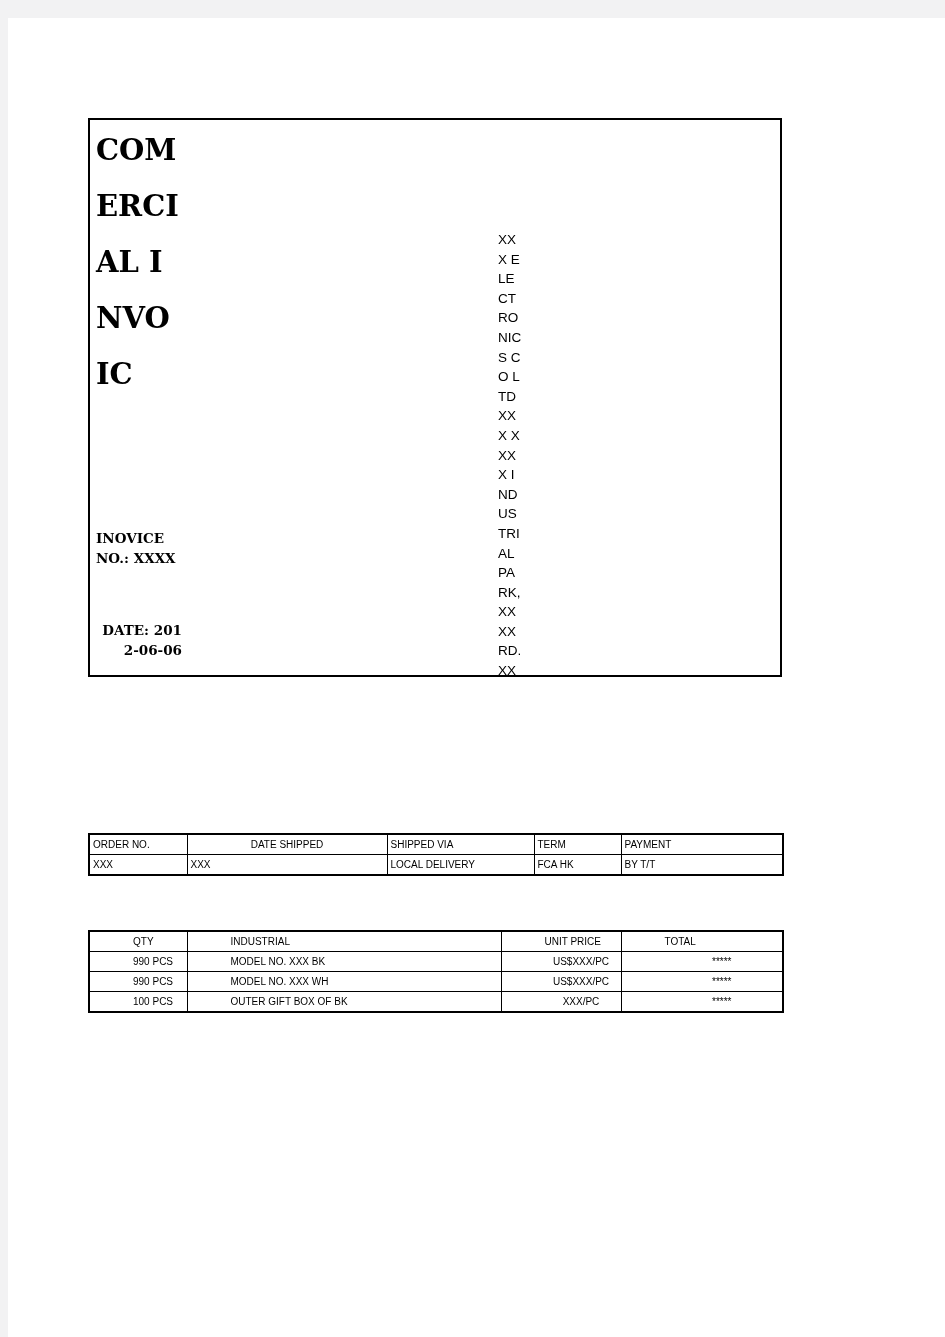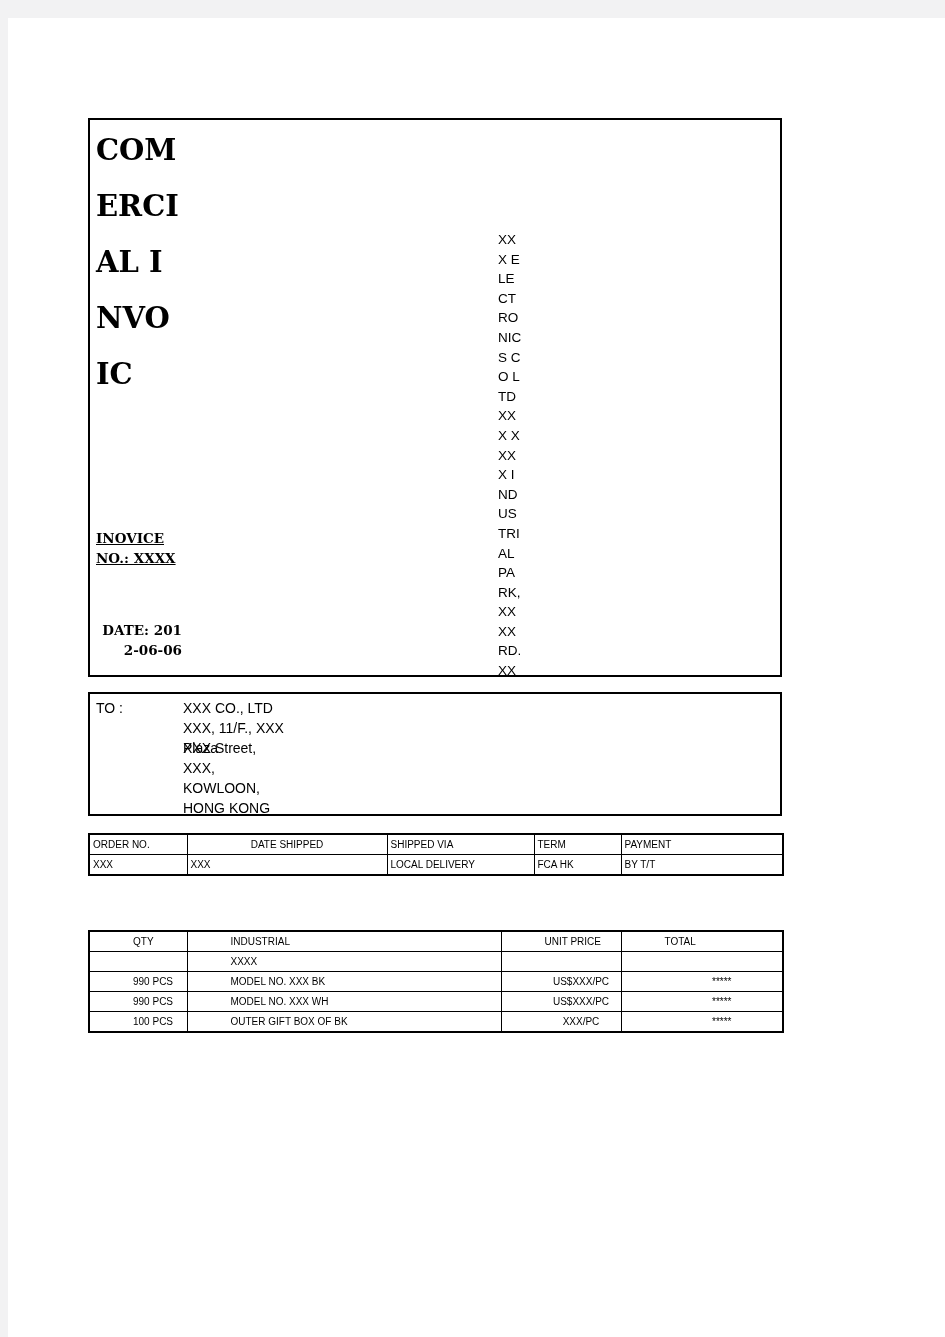--- a/index.html
+++ b/index.html
@@ -52,21 +52,20 @@
     left: 6px;
     top: 408px;
     width: 86px;
     font-family: "DejaVu Serif", "Liberation Serif", serif;
     font-weight: bold;
     font-size: 13.5px;
     line-height: 20px;
     color: #000;
     word-break: break-word;
     overflow-wrap: anywhere;
-    text-decoration: underline;
   }
   #invoice-date {
     position: absolute;
     left: 6px;
     top: 500px;
     width: 86px;
     font-family: "DejaVu Serif", "Liberation Serif", serif;
     font-weight: bold;
     font-size: 13.5px;
     line-height: 20px;
@@ -168,34 +167,20 @@
 
     <div id="title-col">COMERCIAL INVOIC</div>
 
     <div id="invoice-no">INOVICE NO.: XXXX</div>
 
     <div id="invoice-date">DATE: 2012-06-06</div>
 
     <div id="company-addr">XXX ELECTRONICS CO LTD XXX XXXX INDUSTRIAL PARK,XXXX RD.XXX, SHENZHEN,</div>
   </div>
 
-  <div id="to-box">
-    <div id="to-label">TO :</div>
-    <div id="to-lines">
-      <div>XXX CO., LTD</div>
-      <div>XXX, 11/F., XXX</div>
-      <div class="to-overlap">
-        <span>Plaza</span>
-        <span>XXX Street,</span>
-      </div>
-      <div>XXX,</div>
-      <div>KOWLOON,</div>
-      <div>HONG KONG</div>
-    </div>
-  </div>
 
   <table id="order-table" class="grid outerthick">
     <colgroup>
       <col style="width:98px">
       <col style="width:200px">
       <col style="width:147px">
       <col style="width:87px">
       <col style="width:162px">
     </colgroup>
     <tbody>
@@ -223,26 +208,20 @@
       <col style="width:120px">
       <col style="width:162px">
     </colgroup>
     <tbody>
       <tr class="it-head">
         <td>QTY</td>
         <td>INDUSTRIAL</td>
         <td style="width:24px">UNIT PRICE</td>
         <td>TOTAL</td>
       </tr>
-      <tr class="it-sub">
-        <td></td>
-        <td>XXXX</td>
-        <td></td>
-        <td></td>
-      </tr>
       <tr class="it-row">
         <td>990 PCS</td>
         <td>MODEL NO. XXX BK</td>
         <td class="center">US$XXX/PC</td>
         <td class="center">*****</td>
       </tr>
       <tr class="it-row">
         <td>990 PCS</td>
         <td>MODEL NO. XXX WH</td>
         <td class="center">US$XXX/PC</td>

